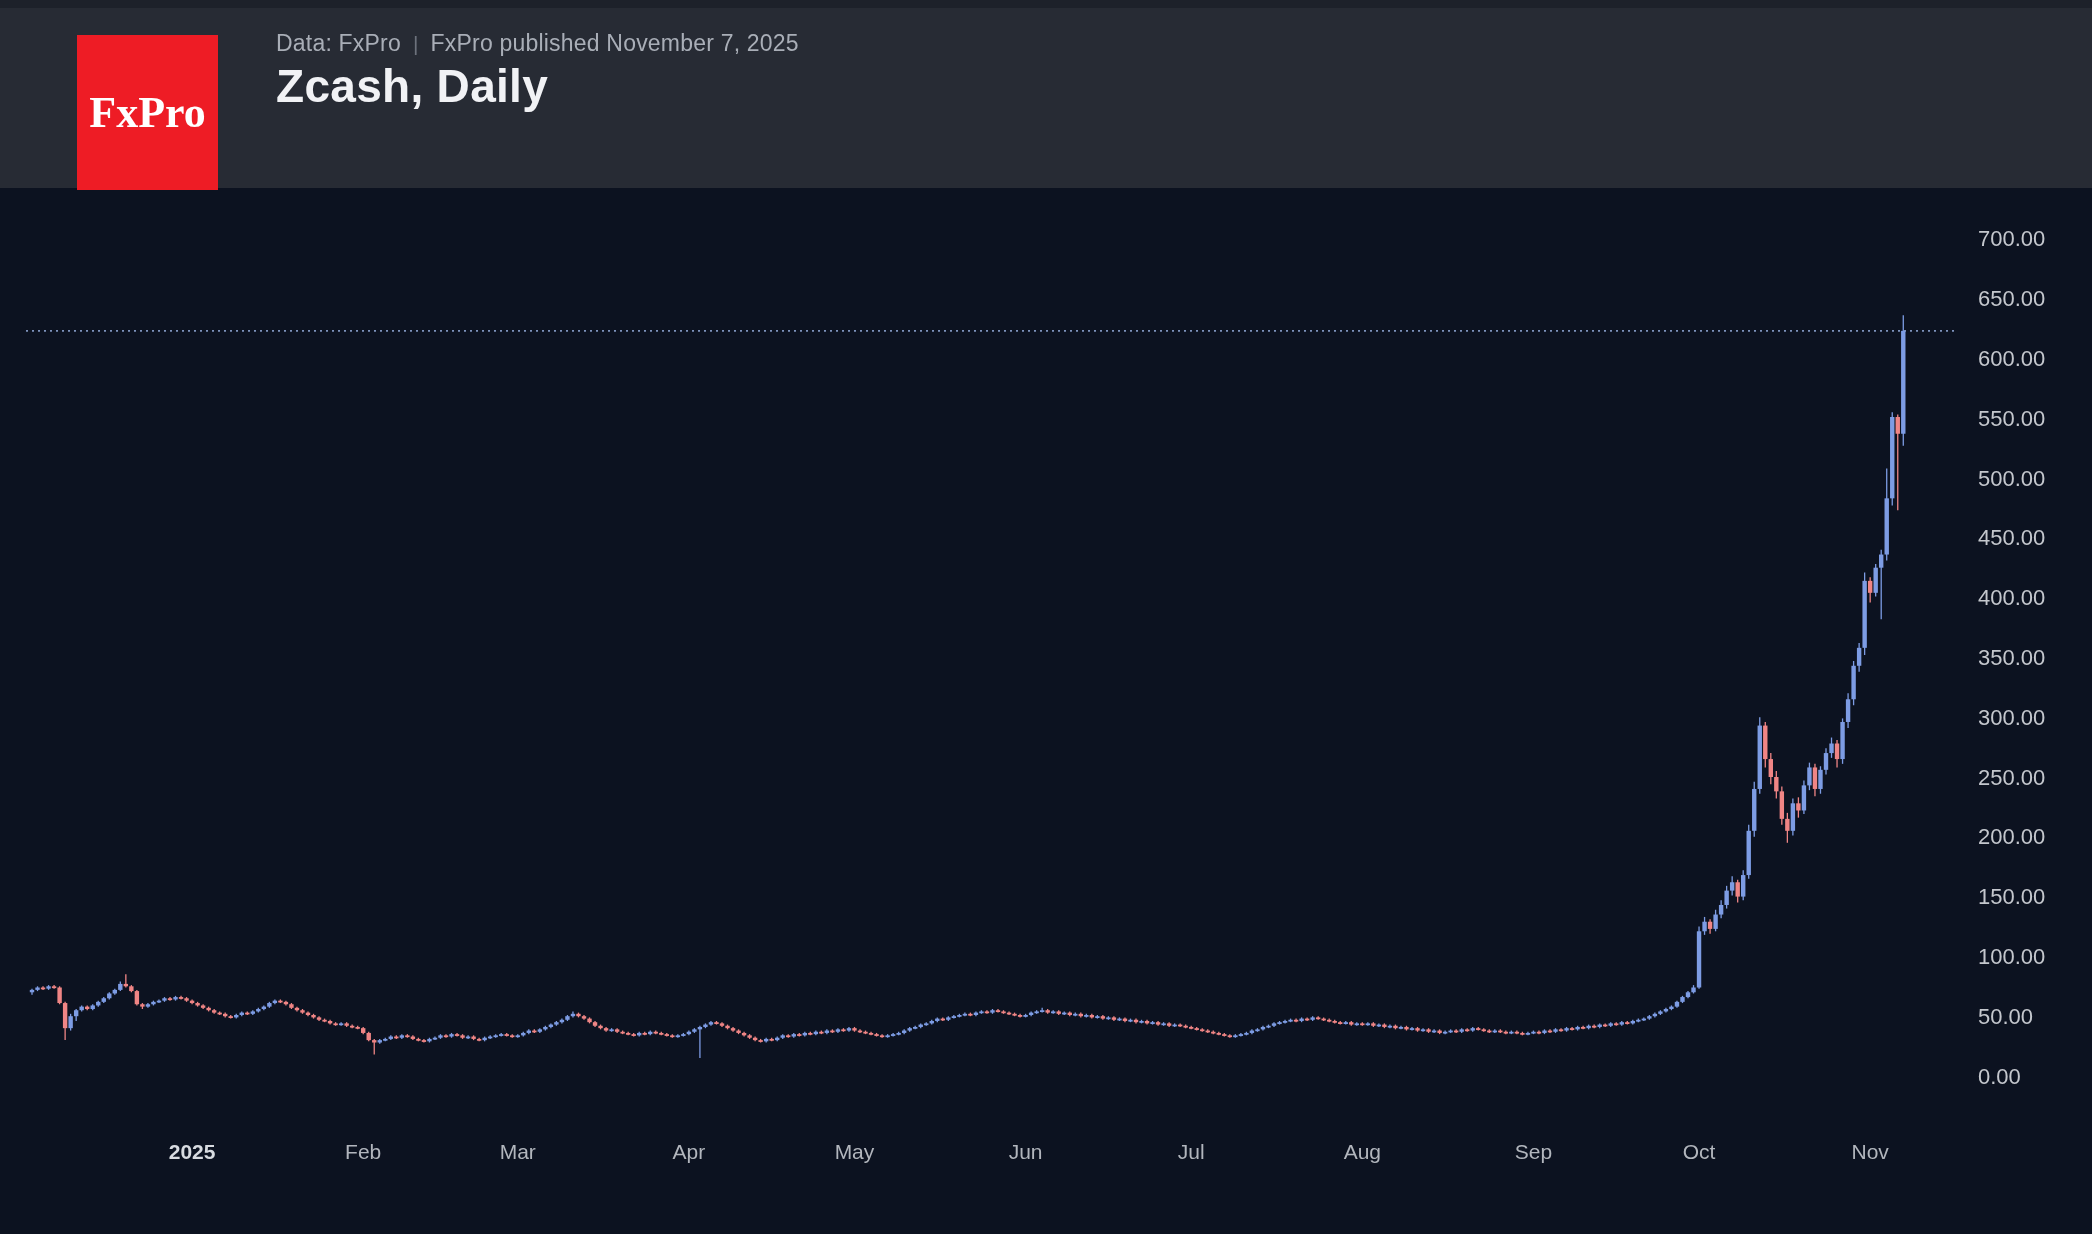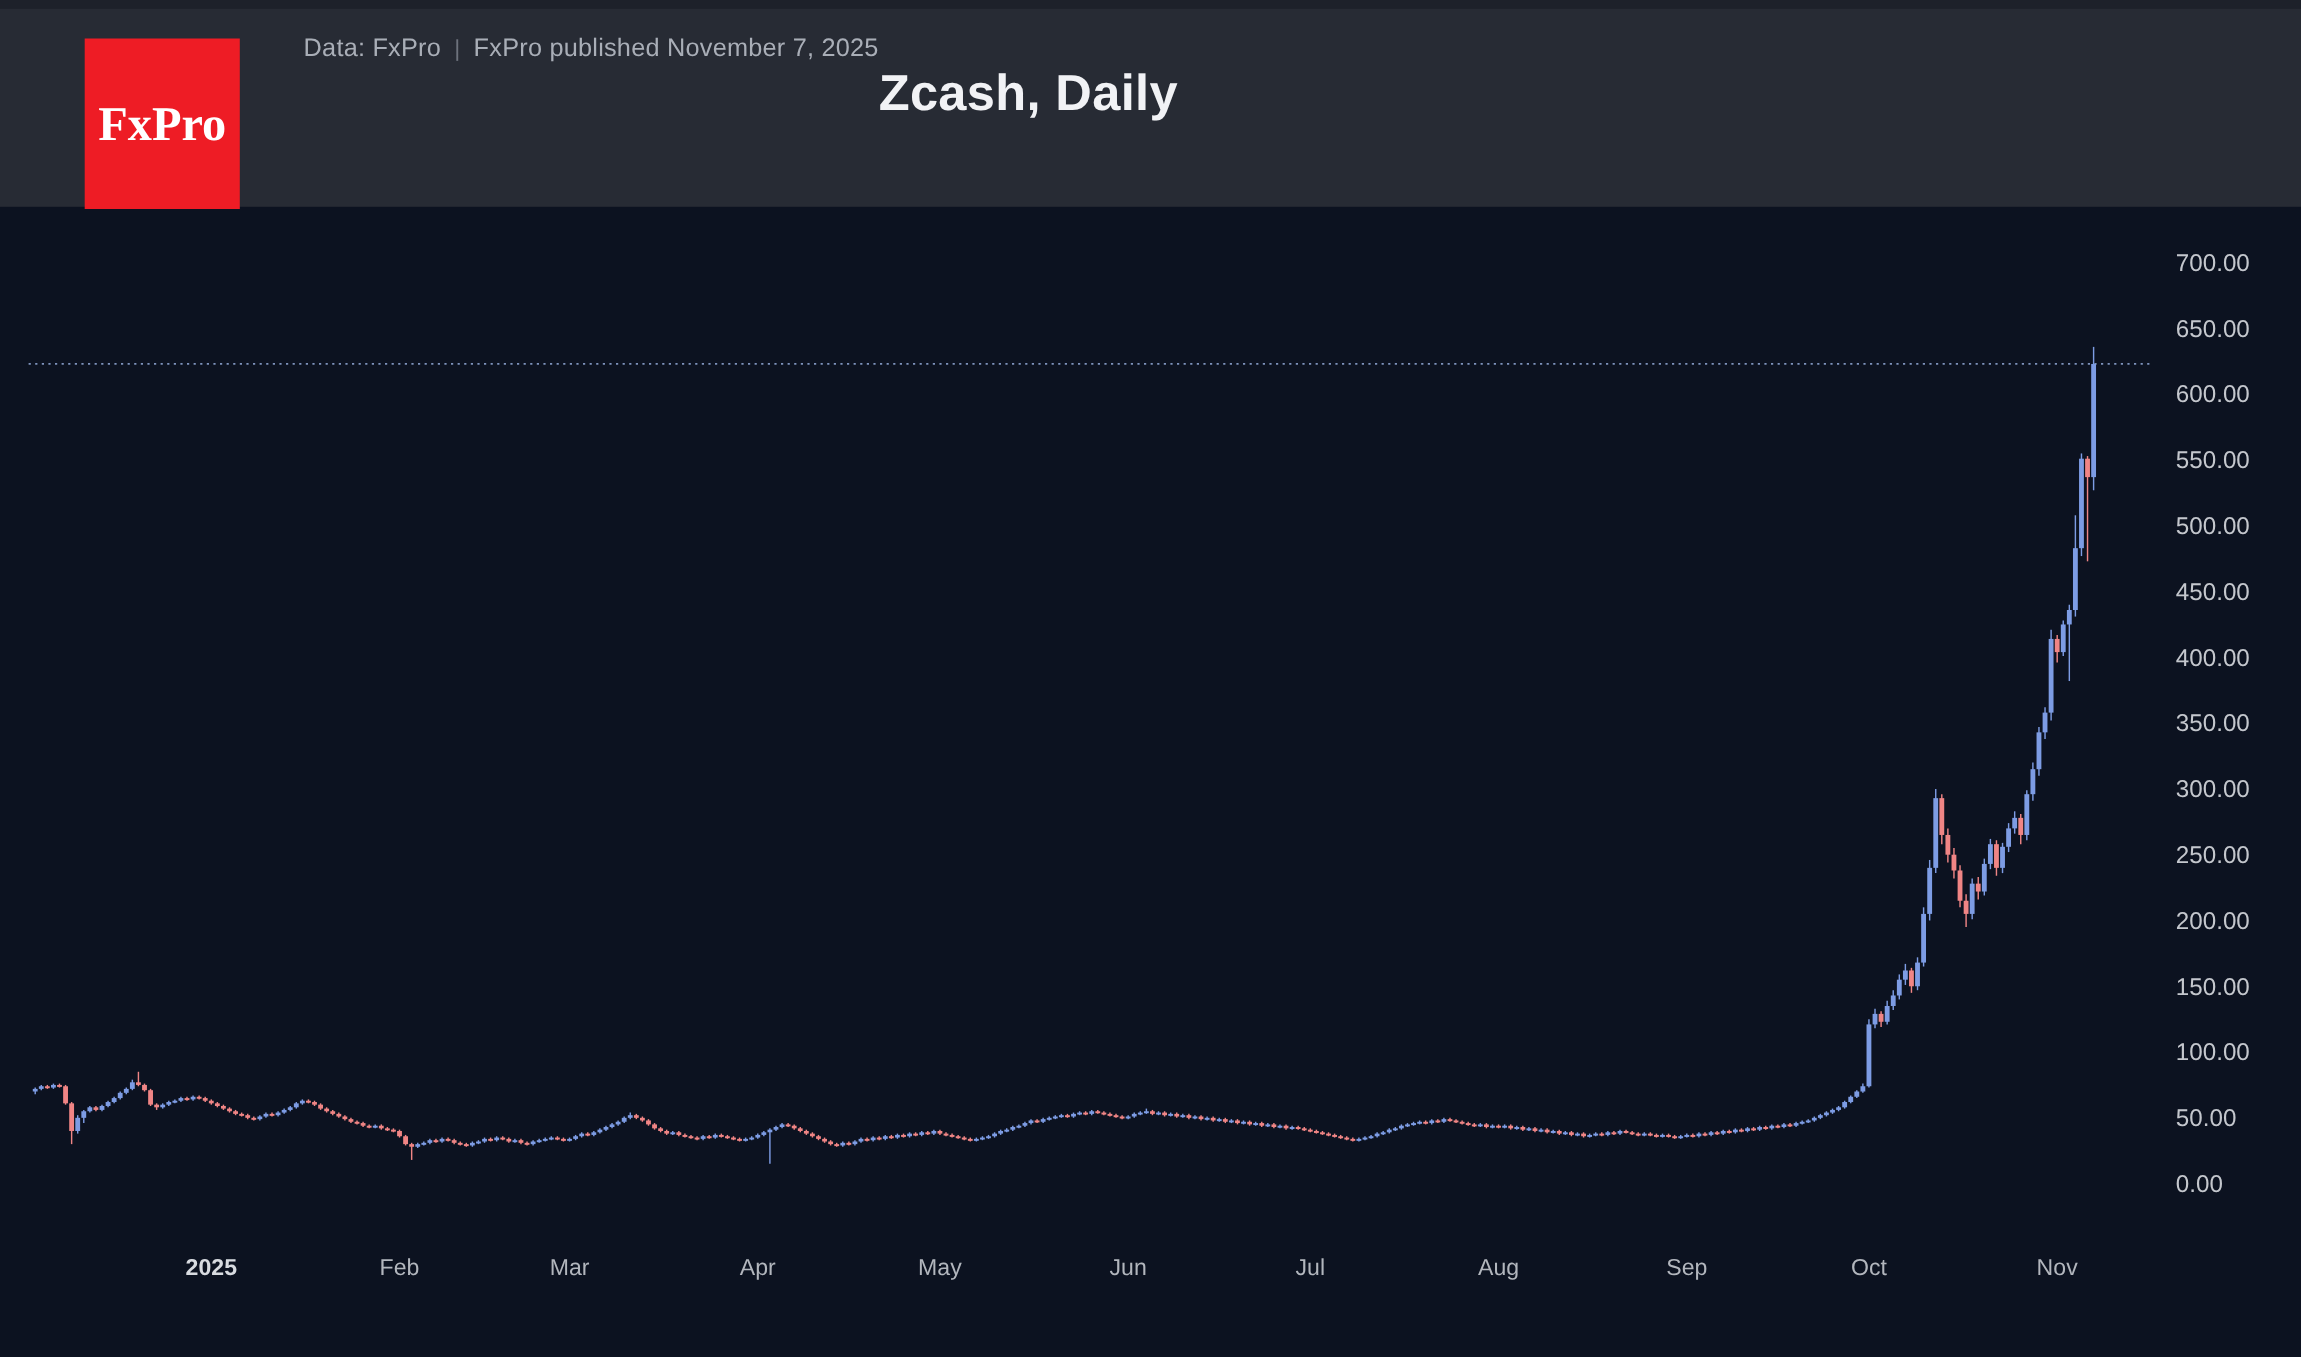--- a/index.html
+++ b/index.html
@@ -16,25 +16,25 @@
     background:#272b34;display:flex;align-items:flex-start;z-index:2;
   }
   .logo{
     position:absolute;left:77px;top:35px;width:141px;height:155px;
     background:#ee1c25;display:flex;align-items:center;justify-content:center;
   }
   .logo span{
     font-family:"Liberation Serif", serif;
     color:#ffffff;font-size:44px;font-weight:600;letter-spacing:0px;
   }
-  .headtext{position:absolute;left:276px;top:30px;display:flex;flex-direction:row;}
+  .headtext{position:absolute;left:276px;top:30px;display:flex;flex-direction:column;}
   .source{font-size:23px;color:#a9aeb7;letter-spacing:0.2px;}
   .source .sep{color:#6d727c;margin:0 12px;font-size:21px;}
   h1.title{
-    margin:27px 0 0 0;font-size:46px;font-weight:700;color:#f1f2f5;
+    margin:2px 0 0 0;font-size:46px;font-weight:700;color:#f1f2f5;
     letter-spacing:0.3px;
   }
   .chart{position:absolute;top:188px;left:0;width:2092px;height:1046px;}
   svg{display:block;}
   text.ylab{
     font-family:"Liberation Sans", sans-serif;font-size:22px;fill:#c4c7cd;
   }
   text.xlab{
     font-family:"Liberation Sans", sans-serif;font-size:21px;fill:#b2b6bd;
   }

